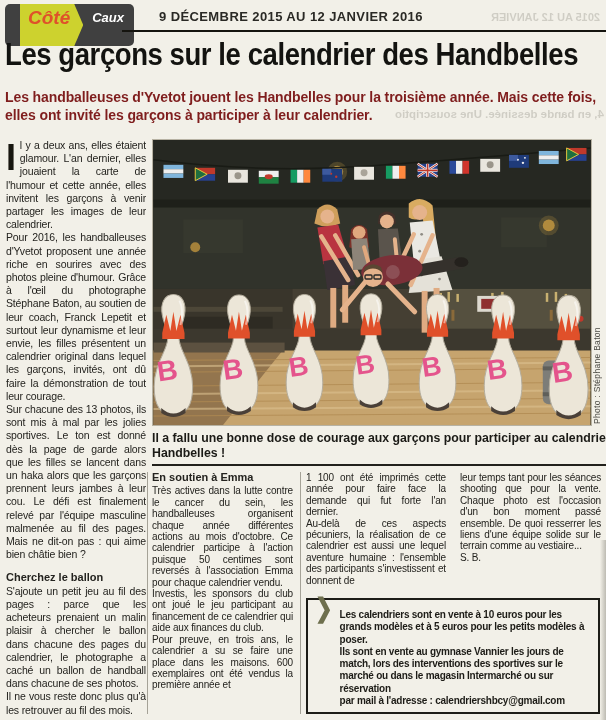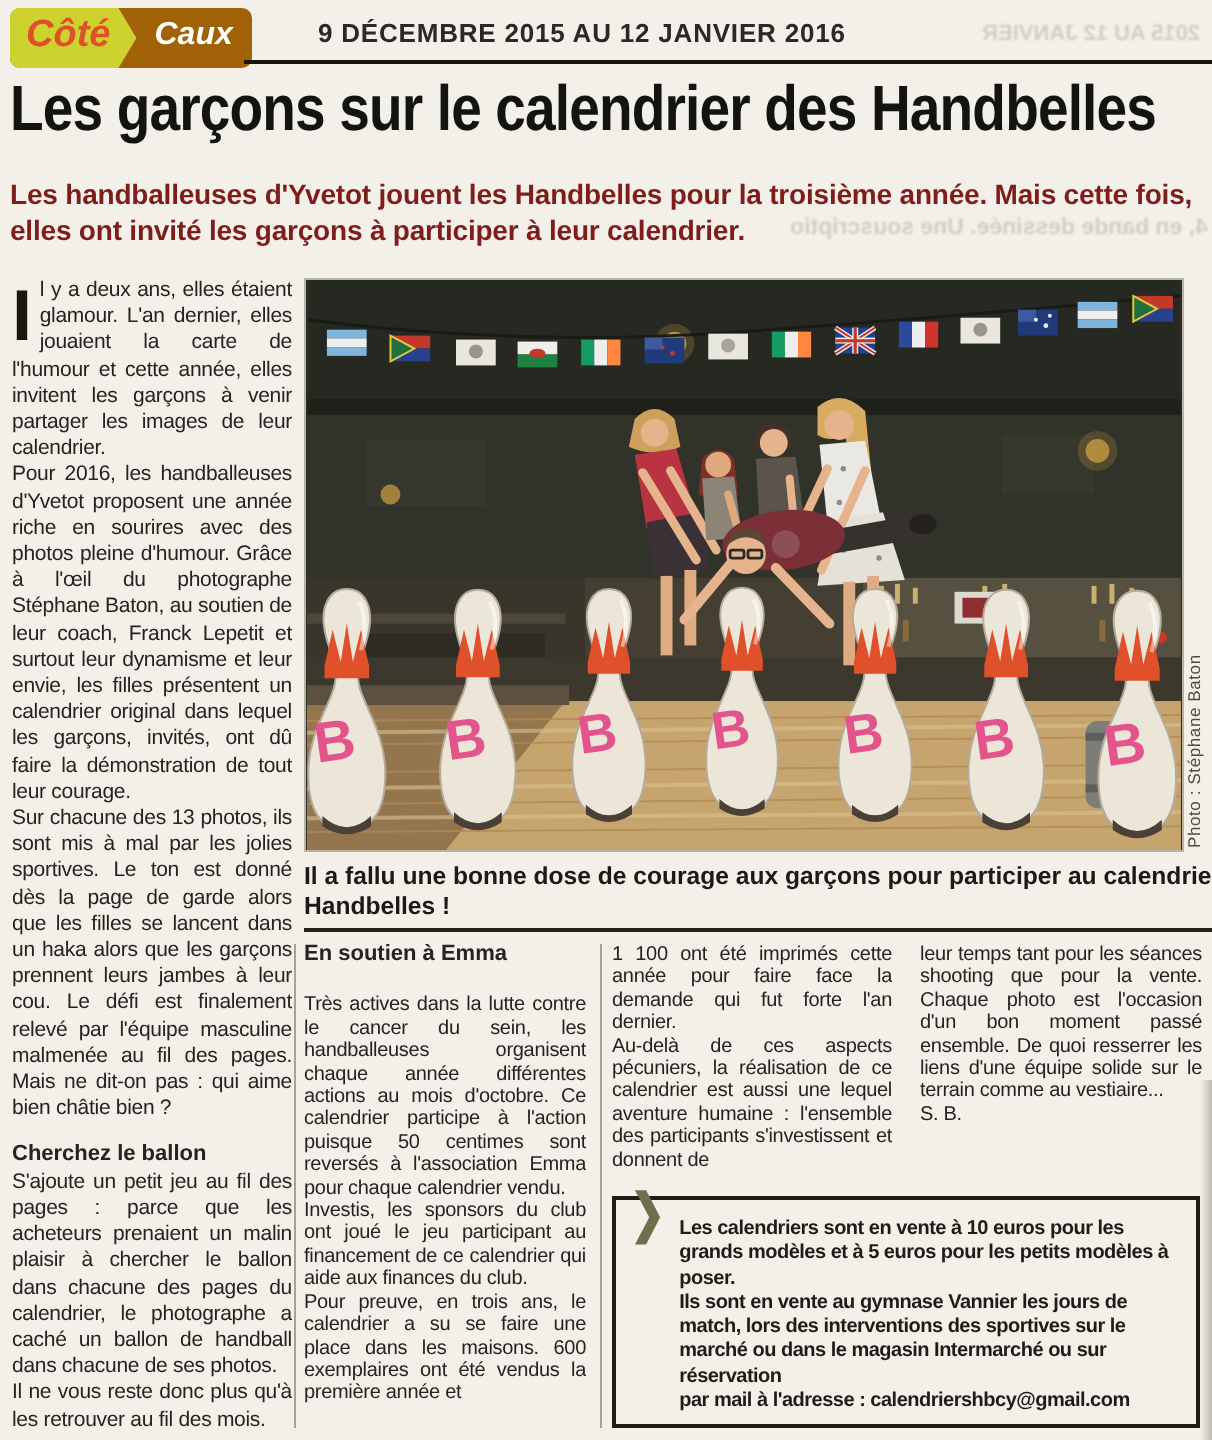--- a/index.html
+++ b/index.html
@@ -1,23 +1,23 @@
 <!DOCTYPE html>
 <html lang="fr"><head>
 <meta charset="utf-8">
 <style>
   html,body{margin:0;padding:0;background:#888;}
   .page{position:relative;width:606px;height:720px;background:#f2f0e8;overflow:hidden;
         font-family:"Liberation Sans",sans-serif;color:#1d1c1a;box-shadow:0 0 6px rgba(0,0,0,.4);}
   
   .logo{position:absolute;left:5px;top:4px;display:flex;border-radius:5px;overflow:hidden;
-        background:#a16207;font-style:italic;font-weight:bold;height:30px;align-items:stretch;}
+        background:#404040;font-style:italic;font-weight:bold;height:42px;align-items:stretch;padding-left:15px;}
   .logo-cote{background:#cdd22e;color:#df512a;font-size:19px;line-height:27px;padding:0 13px 0 8px;
         clip-path:polygon(0 0,calc(100% - 9px) 0,100% 50%,calc(100% - 9px) 100%,0 100%);}
-  .logo-caux{color:#fff;font-size:16px;line-height:27px;padding:0 10px 0 9px;}
+  .logo-caux{color:#fff;font-size:13px;line-height:27px;padding:0 10px 0 9px;}
   .dateline{position:absolute;left:128px;top:9px;font-size:13px;font-weight:bold;
         letter-spacing:.4px;color:#2a2925;margin-left:31px;}
   .rule-top{position:absolute;left:122px;right:0;top:30px;height:2px;background:#15140f;}
   
   .ghost{position:absolute;color:#6f6c62;opacity:.26;filter:blur(.4px);
         transform:scaleX(-1);font-weight:bold;white-space:nowrap;}
   .ghost-top{right:6px;top:11px;font-size:11px;}
   .ghost-mid{right:2px;top:108px;font-size:11.5px;}
   
   h1.headline{position:absolute;left:5px;top:36px;margin:0;font-size:32px;font-weight:bold;
@@ -26,21 +26,21 @@
         font-weight:bold;line-height:1.25;letter-spacing:-.1px;color:#7f1d1d;}
   
   .col{position:absolute;font-size:10.5px;line-height:13.2px;text-align:justify;
         letter-spacing:-.15px;color:#24231f;}
   .col p{margin:0;}
   .col h3{margin:9px 0 1px 0;font-size:11px;letter-spacing:0;}
   .col1{left:6px;top:139px;width:140px;height:578px;overflow:hidden;}
   .dropcap{float:left;font-size:36px;line-height:36px;font-weight:bold;padding:1px 4px 0 0;color:#17160f;}
   .lower{font-size:10px;line-height:11.4px;}
   .col2{left:152px;top:472px;width:141px;height:246px;overflow:hidden;}
-  .col2 h3{margin:0 0 14px 0;}
+  .col2 h3{margin:0 0 2px 0;}
   .col3{left:306px;top:472px;width:140px;height:124px;overflow:hidden;}
   .col4{left:460px;top:472px;width:141px;height:124px;overflow:hidden;}
   .signature{margin-top:2px;padding-right:6px;}
   .vdiv{position:absolute;top:472px;height:242px;width:1px;background:#a5a297;}
   .vdiv1{left:147px;} .vdiv2{left:300px;}
   
   .photo-wrap{position:absolute;left:152px;top:139px;width:454px;height:287px;display:flex;}
   .photo-svg{width:440px;height:287px;border:1px solid #b7b2a3;box-sizing:border-box;background:#30322a;}
   .credit{width:13px;writing-mode:vertical-rl;transform:rotate(180deg);font-size:8.5px;
         color:#4c4b45;letter-spacing:.3px;text-align:left;padding-top:2px;white-space:nowrap;}

